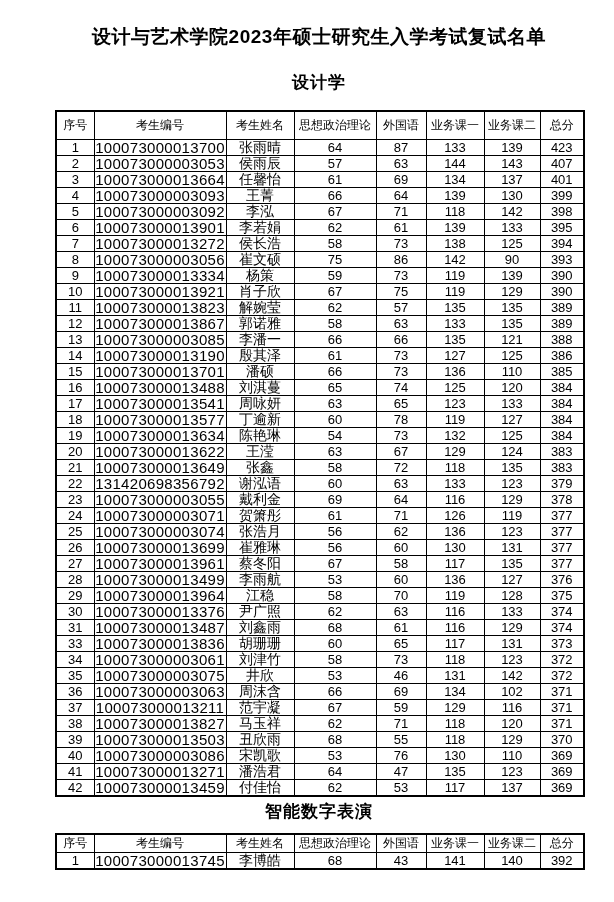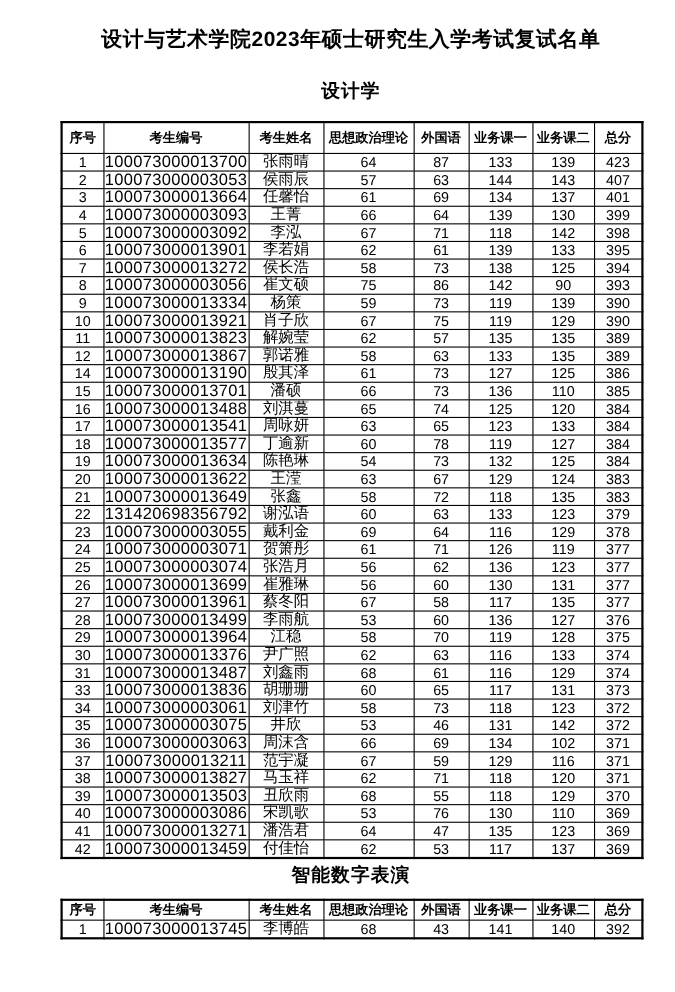--- a/index.html
+++ b/index.html
@@ -44,21 +44,21 @@
   .section-1 table { margin-top: 12px; }
   th, td {
     border: 1px solid #000;
     padding: 0;
     text-align: center;
     overflow: hidden;
     white-space: nowrap;
   }
   th {
     font-size: 12px;
-    font-weight: bold;
+    font-weight: normal;
   }
   .section-0 thead th { height: 28px; }
   .section-1 thead th { height: 15px; }
   tbody td {
     height: 15.2px;
     line-height: 15px;
     font-size: 13px;
   }
   td.cell-candidate-id {
     font-size: 15px;
@@ -217,20 +217,30 @@
               <td class="cell-index">12</td>
               <td class="cell-candidate-id">100073000013867</td>
               <td class="cell-candidate-name">郭诺雅</td>
               <td class="cell-politics-theory-score">58</td>
               <td class="cell-foreign-language-score">63</td>
               <td class="cell-business-course-1-score">133</td>
               <td class="cell-business-course-2-score">135</td>
               <td class="cell-total-score">389</td>
             </tr>
             <tr>
+              <td class="cell-index">13</td>
+              <td class="cell-candidate-id">100073000003085</td>
+              <td class="cell-candidate-name">李潘一</td>
+              <td class="cell-politics-theory-score">66</td>
+              <td class="cell-foreign-language-score">66</td>
+              <td class="cell-business-course-1-score">135</td>
+              <td class="cell-business-course-2-score">121</td>
+              <td class="cell-total-score">388</td>
+            </tr>
+            <tr>
               <td class="cell-index">14</td>
               <td class="cell-candidate-id">100073000013190</td>
               <td class="cell-candidate-name">殷其泽</td>
               <td class="cell-politics-theory-score">61</td>
               <td class="cell-foreign-language-score">73</td>
               <td class="cell-business-course-1-score">127</td>
               <td class="cell-business-course-2-score">125</td>
               <td class="cell-total-score">386</td>
             </tr>
             <tr>

